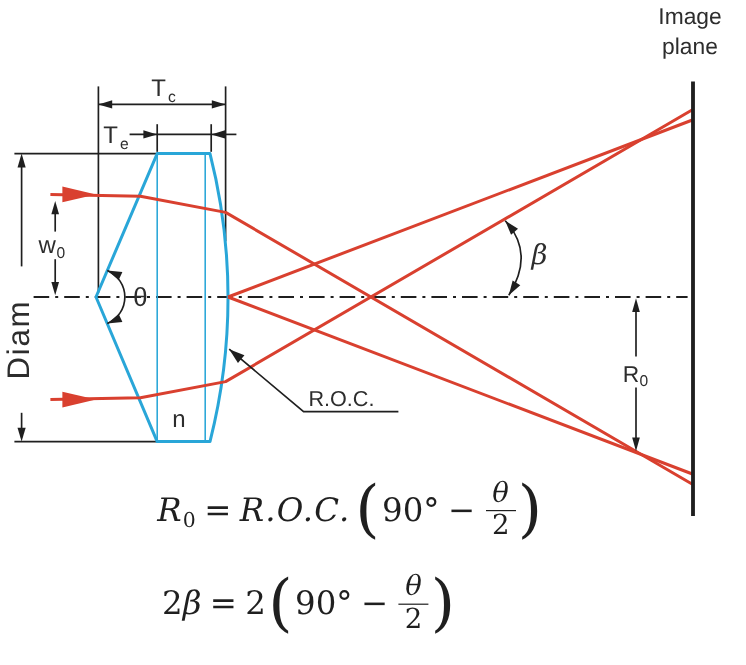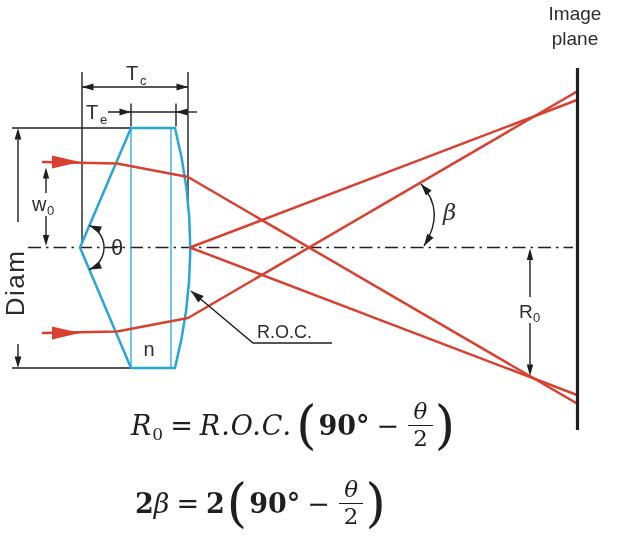--- a/index.html
+++ b/index.html
@@ -12,21 +12,21 @@
   .lens{stroke:#29a6d8;stroke-width:2.5;fill:none;stroke-linejoin:round;stroke-linecap:round;}
   .lensthin{stroke:#29a6d8;stroke-width:1.3;fill:none;}
   .ray{stroke:#d9402f;stroke-width:2.5;fill:none;stroke-linejoin:round;}
   .rayfill{fill:#d9402f;stroke:none;}
   .slbl{font-family:"Liberation Sans",sans-serif;fill:#2d2d2d;}
   .f20{font-size:20px;} .f13{font-size:13px;} .f22{font-size:22px;}
   .f18{font-size:18px;} .f19{font-size:19px;} .f26{font-size:26px;letter-spacing:1.5px;}
   .serifb{font-family:"DejaVu Serif",serif;font-style:italic;font-size:23px;}
   .formula{position:absolute;display:flex;align-items:center;color:#1f1f1f;
            font-family:"DejaVu Serif",serif;font-size:27px;font-style:italic;white-space:nowrap;}
-  .formula .up{font-style:normal;font-weight:bold;}
+  .formula .up{font-style:normal;}
   .formula .op{margin:0 7px;font-style:normal;}
   .formula .sub{font-size:17px;font-style:normal;transform:translateY(9px);margin-left:1px;}
   .formula .paren{font-size:52px;font-style:normal;font-weight:300;line-height:58px;margin:0 2px;}
   .formula .roc{letter-spacing:1px;margin-right:2px;}
   .frac{display:inline-flex;flex-direction:column;align-items:center;font-size:23px;line-height:1.1;margin-left:2px;}
   .frac .num{padding:0 5px;font-style:italic;}
   .frac .den{border-top:1.7px solid #1f1f1f;padding:0 5px;font-style:normal;}
 </style>
 </head>
 <body>

